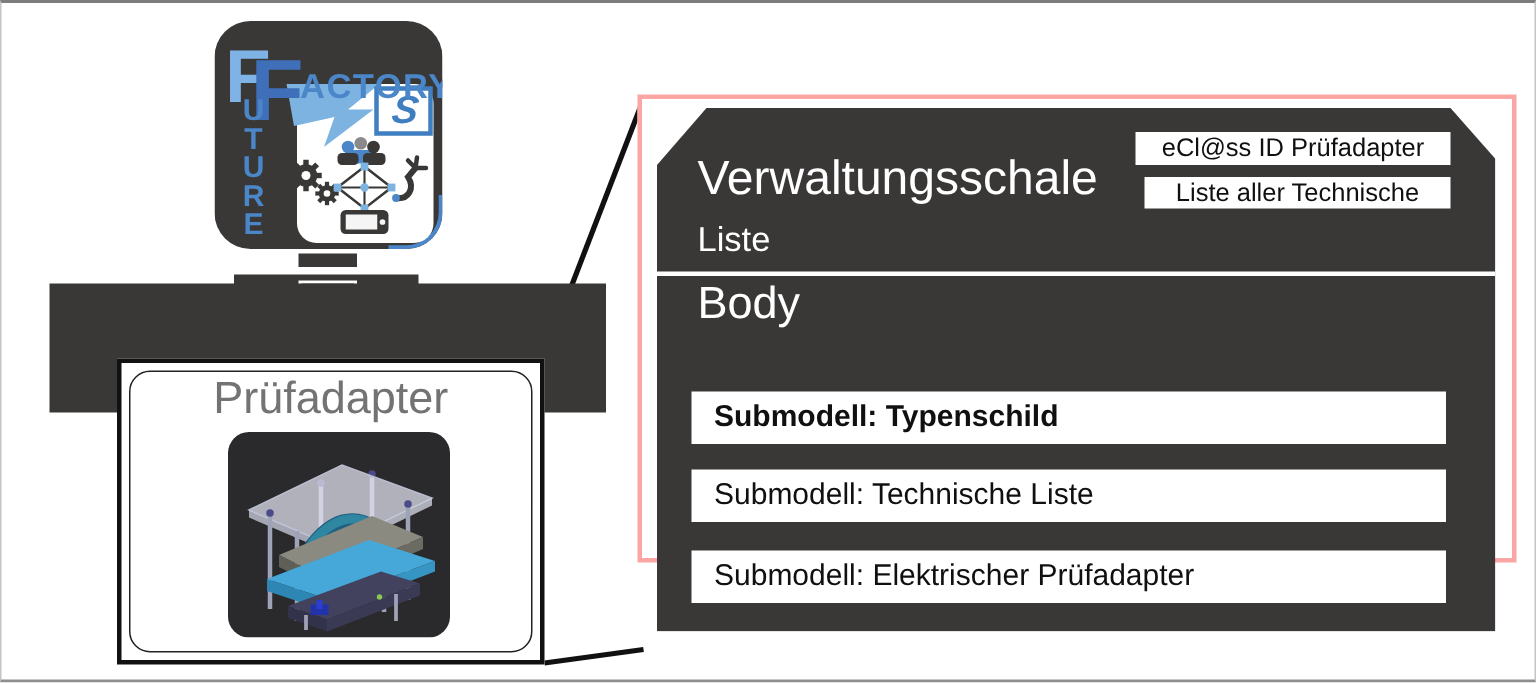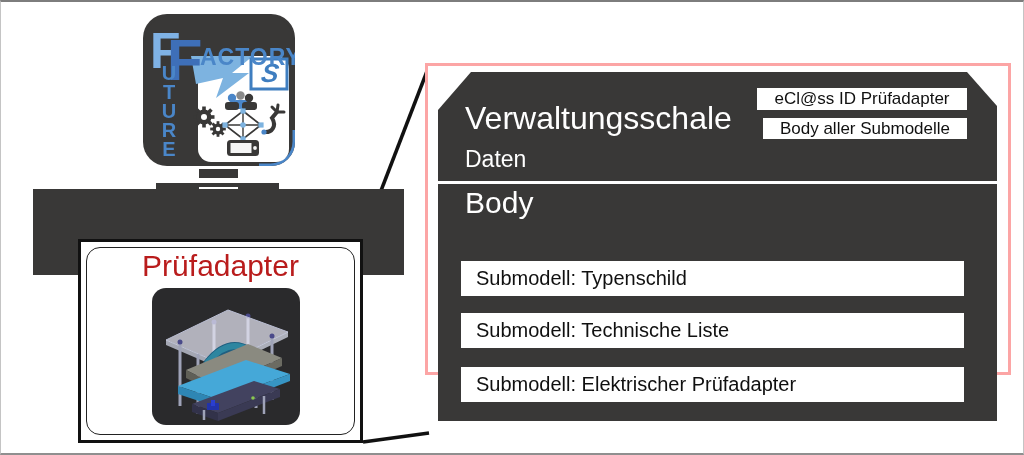--- a/index.html
+++ b/index.html
@@ -25,21 +25,21 @@
   .adapter-box{
     left:77px;top:237px;width:285px;height:204px;box-sizing:border-box;
     background:#ffffff;border:3px solid #111111;
   }
   .adapter-inner{
     position:absolute;left:5px;top:5px;right:5px;bottom:5px;
     border:1.5px solid #222222;border-radius:14px;
   }
   .adapter-title{
     position:absolute;left:0;top:7px;width:100%;text-align:center;
-    font-size:30px;color:#b91c1c;line-height:34px;white-space:nowrap;
+    font-size:30px;color:#737373;line-height:34px;white-space:nowrap;
   }
   .cad-svg{position:absolute;left:71px;top:46px;width:148px;height:137px;}
 
   
   .aas-outer{
     left:424px;top:61px;width:586px;height:312px;box-sizing:border-box;
     background:#ffffff;border:3px solid #fca5a5;
   }
   .aas-shell{
     position:absolute;left:10px;top:6px;width:559px;height:349px;background:#393837;
@@ -54,21 +54,21 @@
     position:absolute;background:#ffffff;color:#101010;text-align:center;
     font-size:17px;white-space:nowrap;overflow:hidden;
   }
   .chip1{left:319px;top:16px;width:210px;height:22px;line-height:22px;}
   .chip2{left:325px;top:46px;width:204px;height:21px;line-height:21px;}
   .submodel-row{
     position:absolute;left:23px;width:503px;height:35px;background:#ffffff;
     color:#101010;font-size:20px;line-height:35px;padding-left:15px;box-sizing:border-box;
     white-space:nowrap;overflow:hidden;
   }
-  .row0{top:137px;} .row1{top:189px;} .row2{top:241px;} .row3{top:295px;}
+  .row0{top:137px;} .row1{top:189px;font-weight:bold;} .row2{top:241px;} .row3{top:295px;}
 </style>
 </head>
 <body>
 
 <div class="frame">
 
   <svg class="abs connector-svg" viewBox="0 0 1024 455" xmlns="http://www.w3.org/2000/svg">
     <line x1="361" y1="238" x2="428" y2="64" stroke="#111111" stroke-width="3.5"></line>
     <line x1="362" y1="440" x2="428" y2="431" stroke="#111111" stroke-width="3.5"></line>
   </svg>
@@ -249,24 +249,24 @@
       <g stroke="#9fa3b8" stroke-width="2.5">
         <line x1="52" y1="122" x2="52" y2="132"></line>
           <line x1="112" y1="108" x2="112" y2="126"></line>
       </g>
     </svg>
   </div>
 
   <div class="abs aas-outer">
     <div class="aas-shell">
       <div class="aas-title">Verwaltungsschale</div>
-      <div class="aas-header-label">Daten</div>
+      <div class="aas-header-label">Liste</div>
 
       <div class="chip chip1">eCl@ss ID Prüfadapter</div>
-      <div class="chip chip2">Body aller Submodelle</div>
+      <div class="chip chip2">Liste aller Technische</div>
 
       <div class="aas-separator"></div>
       <div class="aas-body-label">Body</div>
 
       <div class="submodel-row row1">Submodell: Typenschild</div>
       <div class="submodel-row row2">Submodell: Technische Liste</div>
       <div class="submodel-row row3">Submodell: Elektrischer Prüfadapter</div>
     </div>
   </div>
 

